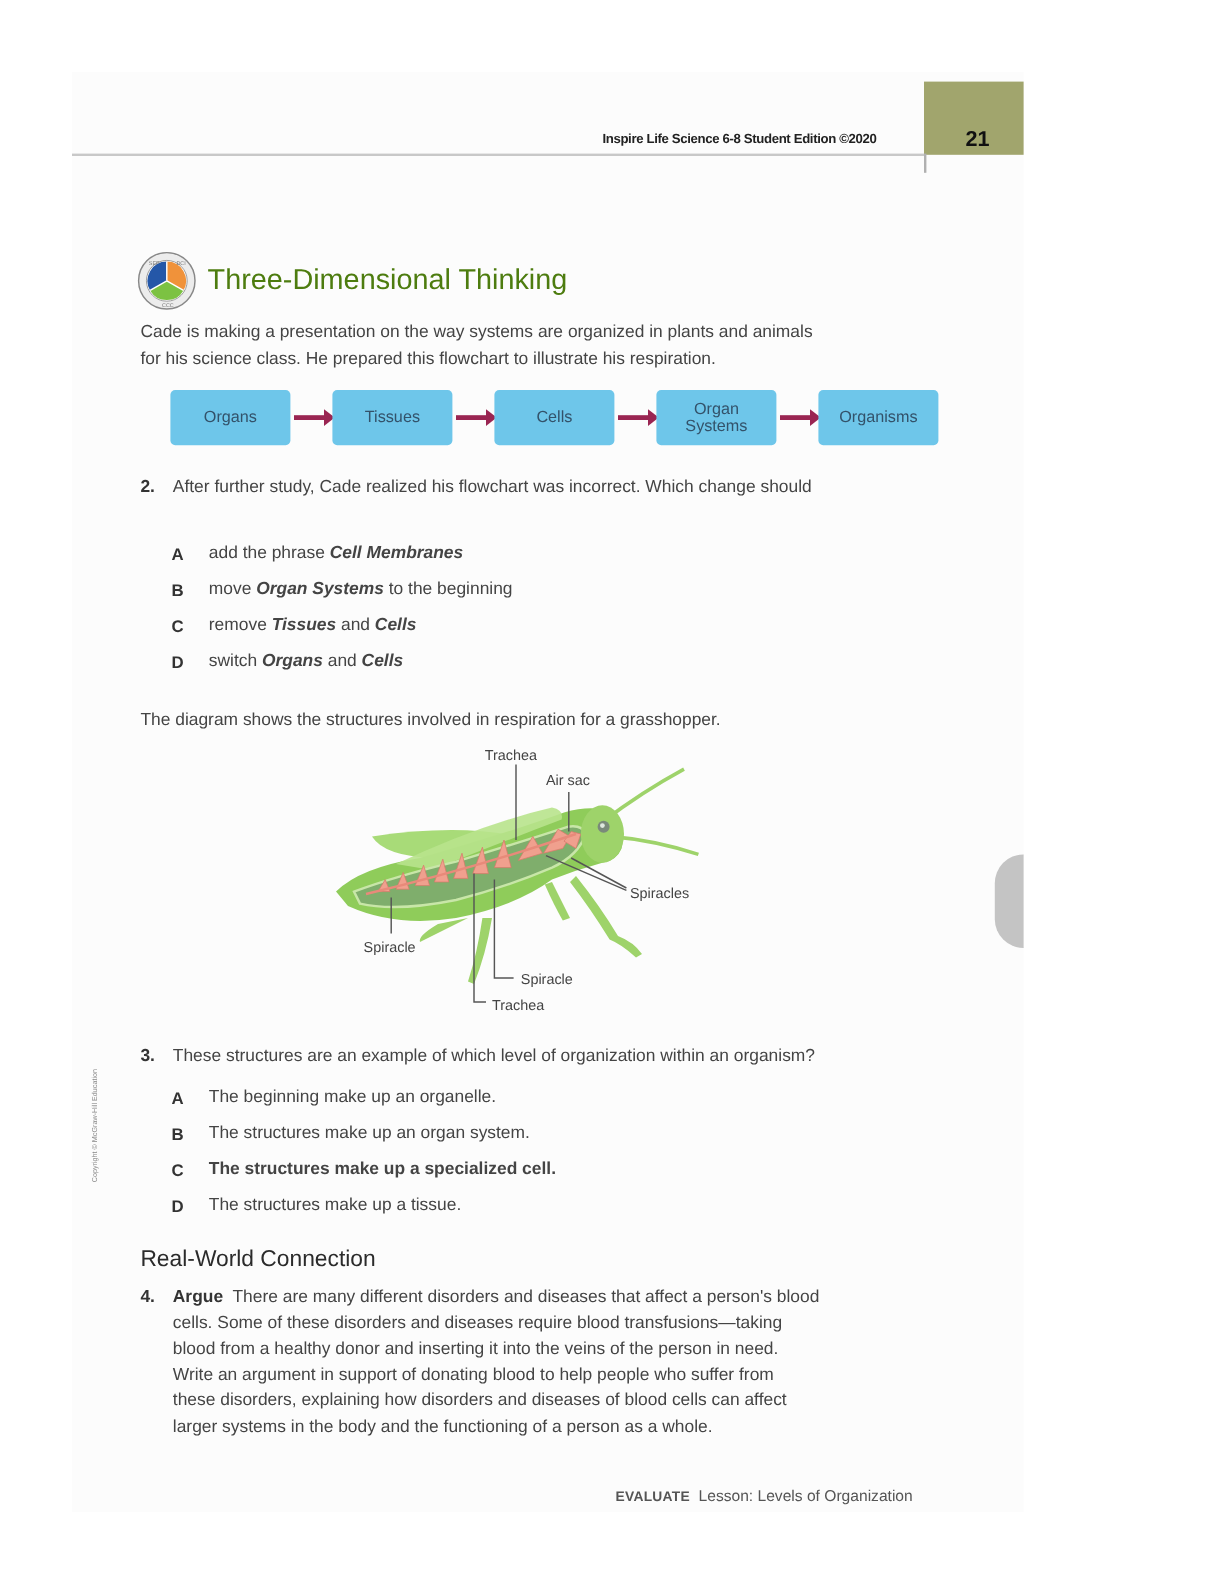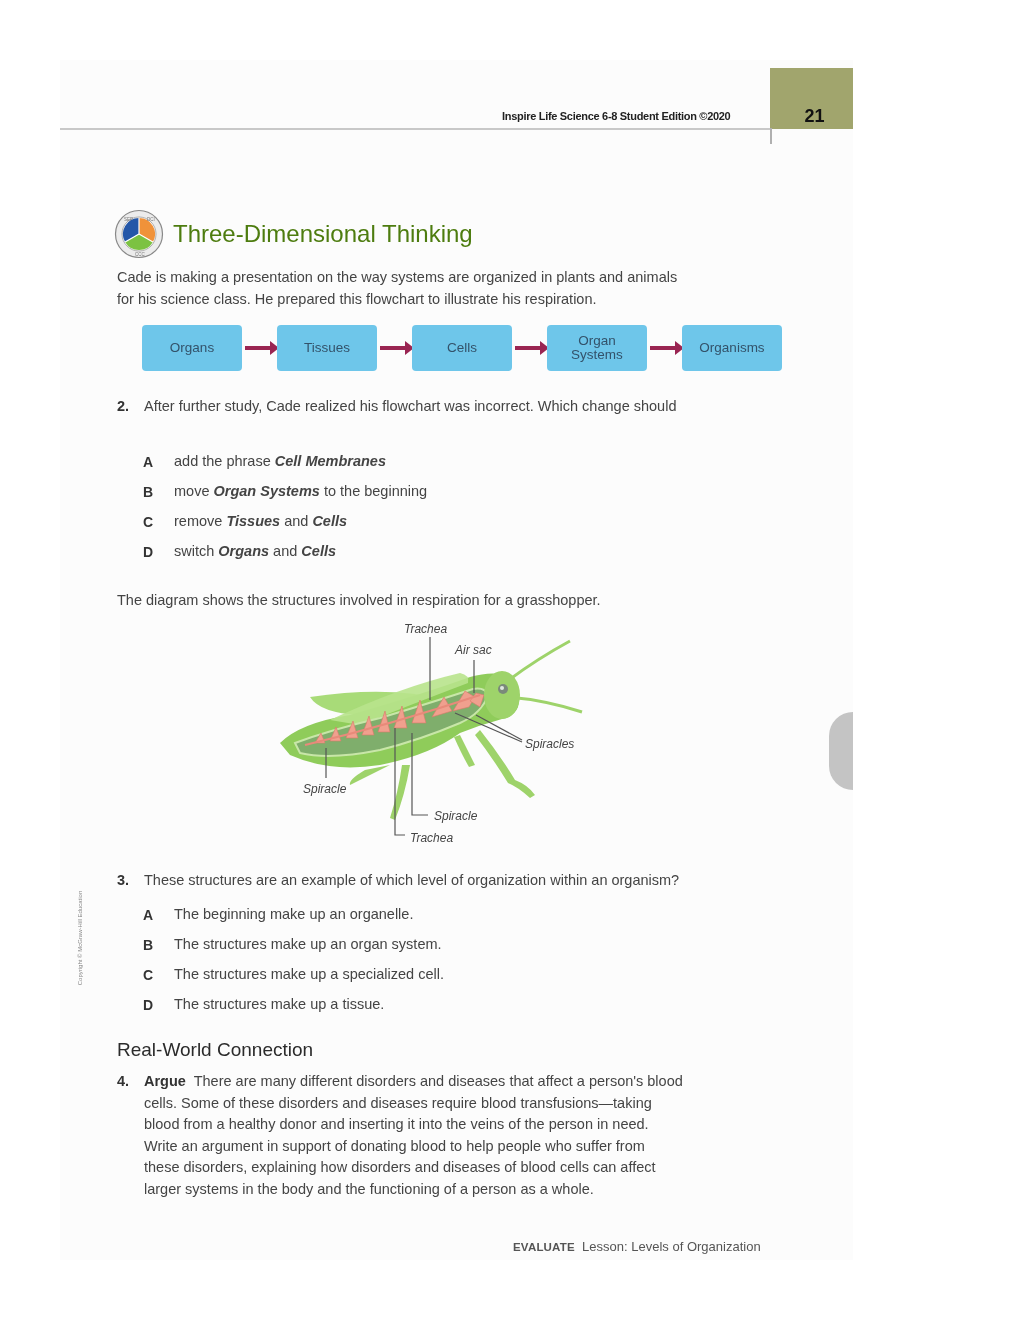--- a/index.html
+++ b/index.html
@@ -26,21 +26,21 @@
     display:flex; align-items:center; justify-content:center; text-align:center; font-size:13.5px; line-height:14px; color:#33526a; }
   .flow-arrow { position:absolute; top:21px; height:4px; width:28px; background:#9a2552; }
   .flow-arrow::after { content:""; position:absolute; right:-6px; top:-5px; border-left:9px solid #9a2552; border-top:7px solid transparent; border-bottom:7px solid transparent; }
 
   .q-num { position:absolute; left:117px; font-size:14.5px; font-weight:bold; color:#333; }
   .q-text { position:absolute; left:144px; width:610px; font-size:14.5px; line-height:21.5px; color:#444; }
   .opt-letter { position:absolute; left:143px; font-size:14px; font-weight:bold; color:#333; }
   .opt-text { position:absolute; left:174px; font-size:14.5px; color:#444; }
   .opt-text i { font-style:italic;font-weight:bold; }
 
-  .diagram { position:absolute; left:270px; top:615px; width:330px; height:240px;font-style:italic; }
+  .diagram { position:absolute; left:270px; top:615px; width:330px; height:240px; }
   .dlabel { position:absolute; font-size:12px; color:#444; white-space:nowrap; }
 
   .rw-title { position:absolute; left:117px; top:1039px; font-size:19px; color:#2b2b2b; }
 
   .footer { position:absolute; left:513px; top:1239px; font-size:13px; color:#555; }
   .footer b { font-weight:bold; font-size:11.5px; letter-spacing:0.2px; }
 
   .copyright { position:absolute; left:20px; top:935px; width:120px; transform:rotate(-90deg); transform-origin:center; font-size:6px; color:#888; text-align:center; }
 
   .side-tab { position:absolute; left:829px; top:712px; width:24px; height:78px; background:#c4c4c4; border-radius:40px 0 0 40px; }
@@ -164,21 +164,21 @@
 </div>
 
 <div class="q-num" style="top:872px;">3.</div>
 <div class="q-text" style="top:870px;">These structures are an example of which level of organization within an organism?</div>
 
 <div class="opt-letter" style="top:907px;">A</div>
 <div class="opt-text" style="top:906px;">The beginning make up an organelle.</div>
 <div class="opt-letter" style="top:937px;">B</div>
 <div class="opt-text" style="top:936px;">The structures make up an organ system.</div>
 <div class="opt-letter" style="top:967px;">C</div>
-<div class="opt-text" style="top:966px;">The structures make up a specialized cell.</div>
+<div class="opt-text" style="top:966px;font-weight:bold;">The structures make up a specialized cell.</div>
 <div class="opt-letter" style="top:997px;">D</div>
 <div class="opt-text" style="top:996px;">The structures make up a tissue.</div>
 
 <div class="rw-title">Real-World Connection</div>
 <div class="q-num" style="top:1073px;">4.</div>
 <div class="q-text" style="top:1071px; width:620px;">
   <div><b style="color:#333;">Argue</b>&nbsp; <span>There are many different disorders and diseases that affect a person's blood</span></div>
   <div>cells. Some of these disorders and diseases require blood transfusions—taking</div>
   <div>blood from a healthy donor and inserting it into the veins of the person in need.</div>
   <div>Write an argument in support of donating blood to help people who suffer from</div>

